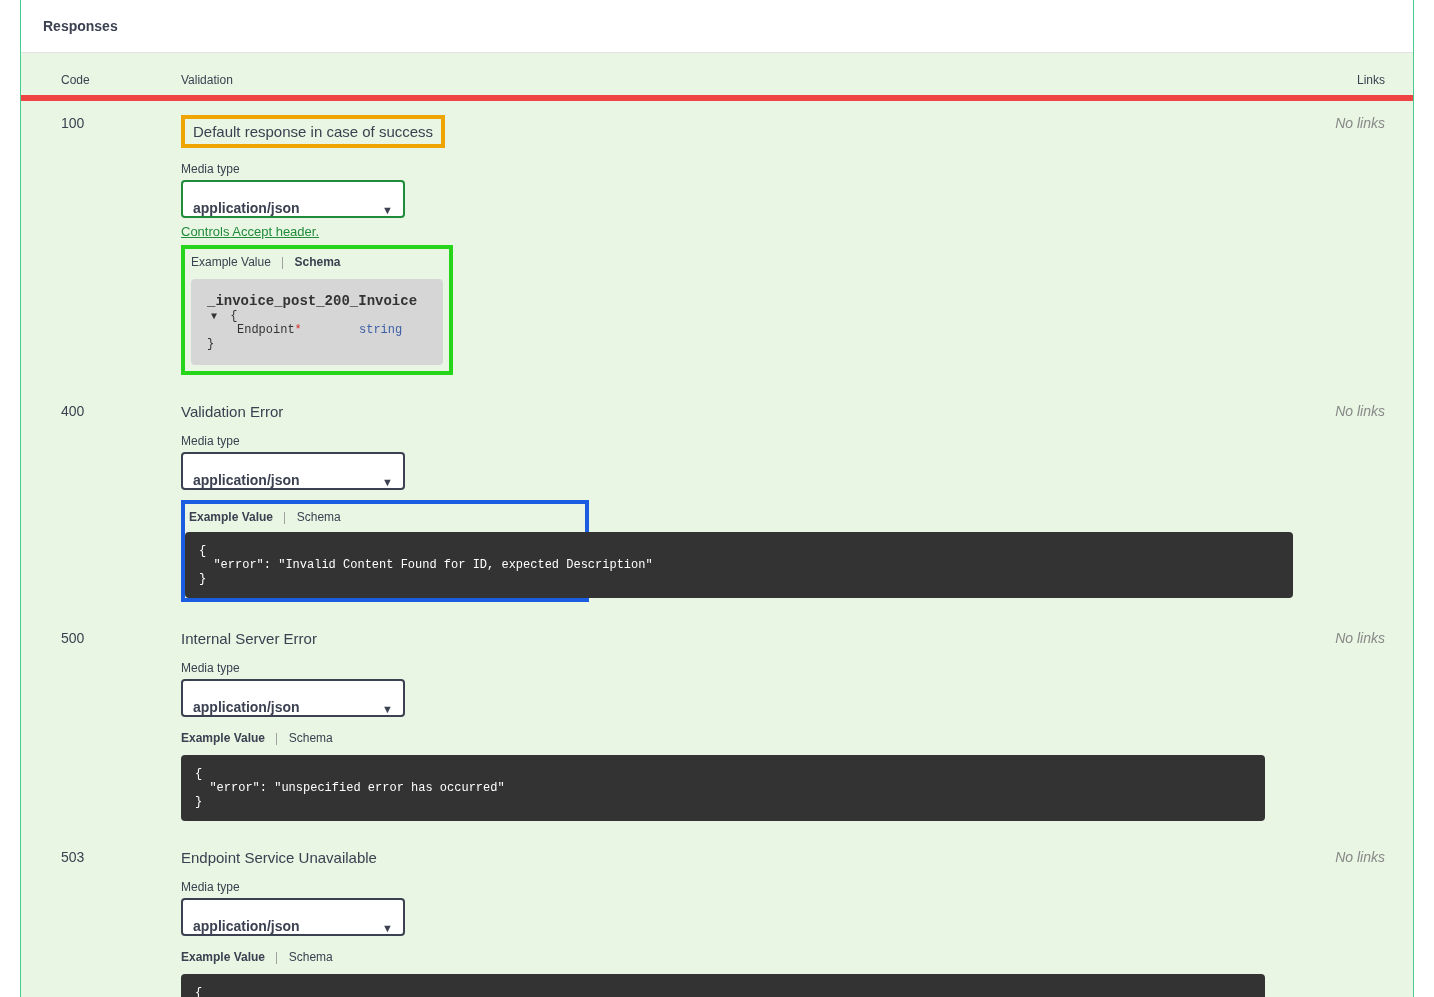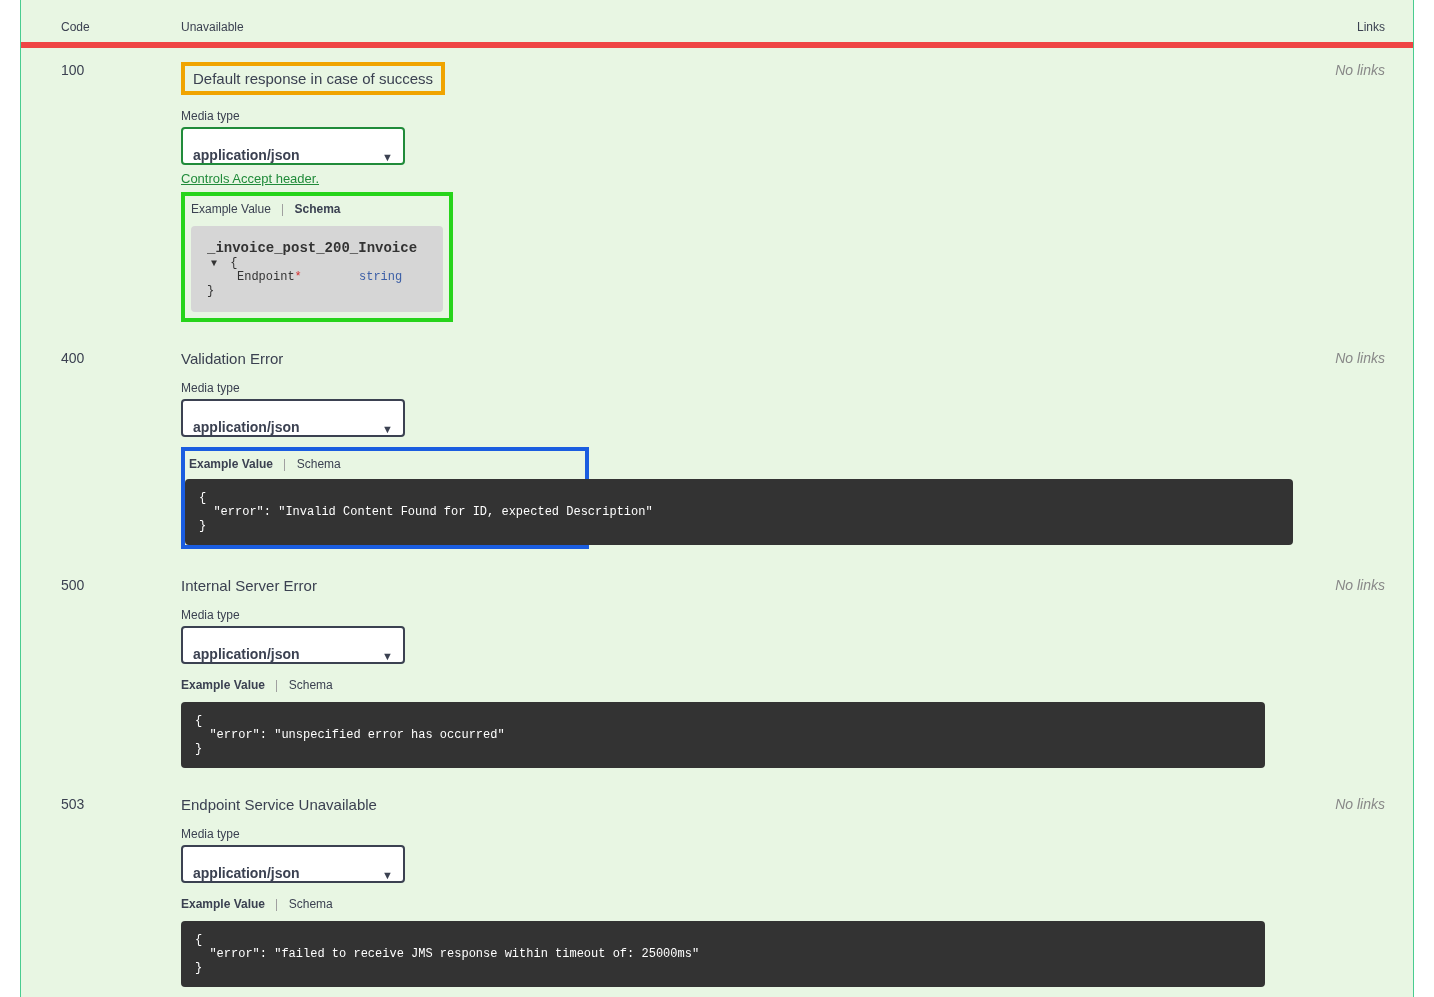--- a/index.html
+++ b/index.html
@@ -96,26 +96,29 @@
   .hl-orange{border-color:#f0a400;}
   .hl-green{border-color:#26d41a;padding:6px 6px 6px 0;}
   .hl-blue{border-color:#1a5de0;}
   .desc-col{width:auto;}
   .desc-cell .code-block{max-width:1080px;}
 </style>
 </head>
 <body>
 
 <div class="panel">
+  <div class="panel-header">
+    <h3>Responses</h3>
+  </div>
 
   <table class="responses">
     <thead>
       <tr>
         <th class="code-col">Code</th>
-        <th class="desc-col">Unavailable</th>
+        <th class="desc-col">Validation</th>
         <th class="links-col">Links</th>
       </tr>
     </thead>
     <tbody>
 
       <tr>
         <td class="code-cell">100</td>
         <td class="desc-cell">
           <span class="hl hl-orange">
             <span class="desc-title" style="padding:4px 8px;">Default response in case of success</span>

